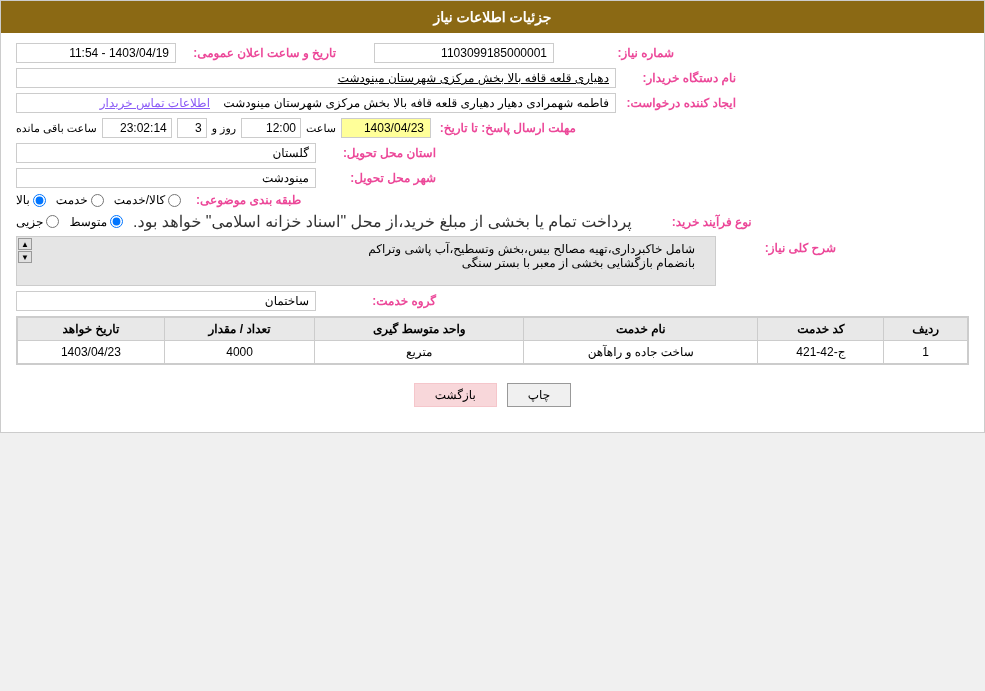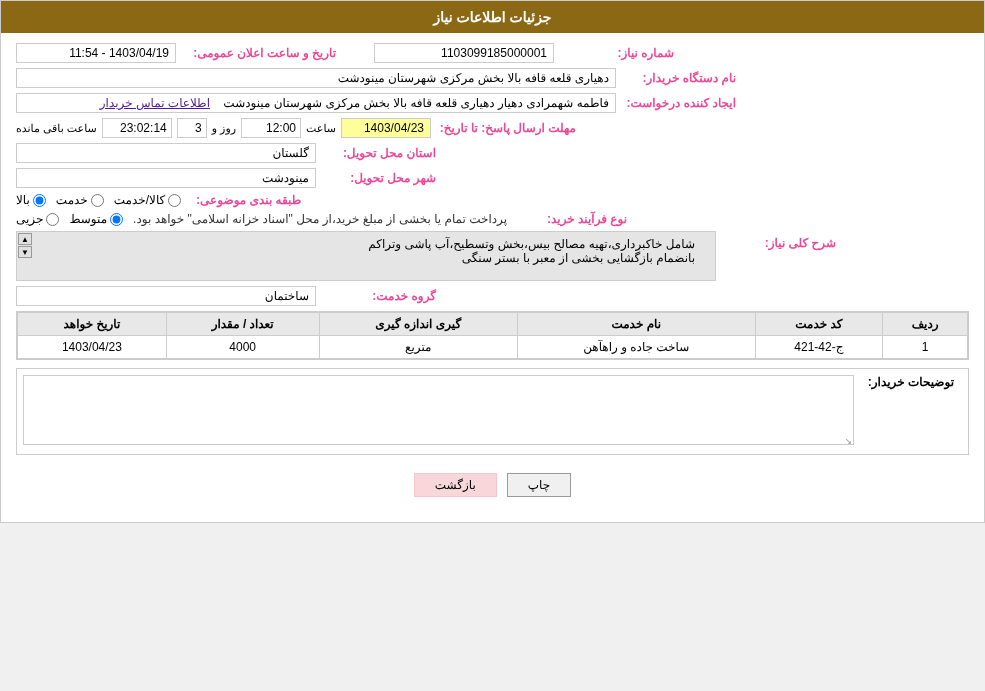--- a/index.html
+++ b/index.html
@@ -44,23 +44,24 @@
       border: 1px solid #ccc;
       padding: 2px 6px;
       min-height: 20px;
       background: #fff;
       flex: 1;
       max-width: 400px;
       text-align: right;
     }
     .form-value-wide {
       max-width: 600px;
+      text-decoration: underline;
     }
     .link-blue {
-      color: #4c1d95;
+      color: #8b5cf6;
       text-decoration: underline;
       cursor: pointer;
     }
     .inline-fields {
       display: flex;
       align-items: center;
       gap: 5px;
       justify-content: flex-end;
     }
     .small-label {
@@ -222,21 +223,21 @@
         <div class="radio-item">
           <input type="radio" name="tabaghe" checked="" style="">
           <span>بالا</span>
         </div>
       </div>
     </div>
 
     <div class="form-row">
       <span class="form-label">نوع فرآیند خرید:</span>
       <div style="display:flex;align-items:center;gap:10px;flex-wrap:wrap;justify-content:flex-end;">
-        <span style="font-size:12px;color:#333;">پرداخت تمام یا بخشی از مبلغ خرید،از محل "اسناد خزانه اسلامی" خواهد بود.</span>
+        <span style="font-size:16px;color:#333;">پرداخت تمام یا بخشی از مبلغ خرید،از محل "اسناد خزانه اسلامی" خواهد بود.</span>
         <div class="radio-item">
           <input type="radio" name="farayand" checked="" style="">
           <span>متوسط</span>
         </div>
         <div class="radio-item">
           <input type="radio" name="farayand" style="">
           <span>جزیی</span>
         </div>
       </div>
     </div>
@@ -261,45 +262,38 @@
       <div class="form-value" style="max-width:300px;">ساختمان</div>
     </div>
 
     <div class="table-section">
       <table>
         <thead>
           <tr>
             <th>ردیف</th>
             <th>کد خدمت</th>
             <th>نام خدمت</th>
-            <th>گیری اندازه گیری</th>
+            <th>واحد متوسط گیری</th>
             <th>تعداد / مقدار</th>
             <th>تاریخ خواهد</th>
           </tr>
         </thead>
         <tbody id="table-body">
         <tr>
         <td>1</td>
         <td>ج-42-421</td>
         <td>ساخت جاده و راهآهن</td>
         <td>متریع</td>
         <td>4000</td>
         <td>1403/04/23</td>
       </tr>
           </tbody>
       </table>
     </div>
 
-    <div class="textarea-section">
-      <span class="textarea-label">توضیحات خریدار:</span>
-      <div style="position:relative;flex:1;">
-        <textarea style="width: 100%; height: 70px; border: 1px solid rgb(204, 204, 204); background: rgb(255, 255, 255); resize: none;"></textarea>
-        <div style="position:absolute;bottom:2px;right:2px;font-size:9px;color:#999;">↘</div>
-      </div>
-    </div>
 
     <div class="buttons-row">
       <button class="btn">چاپ</button>
       <button class="btn btn-back">بازگشت</button>
     </div>
 
   </div>
 </div>
 
 </body></html>

